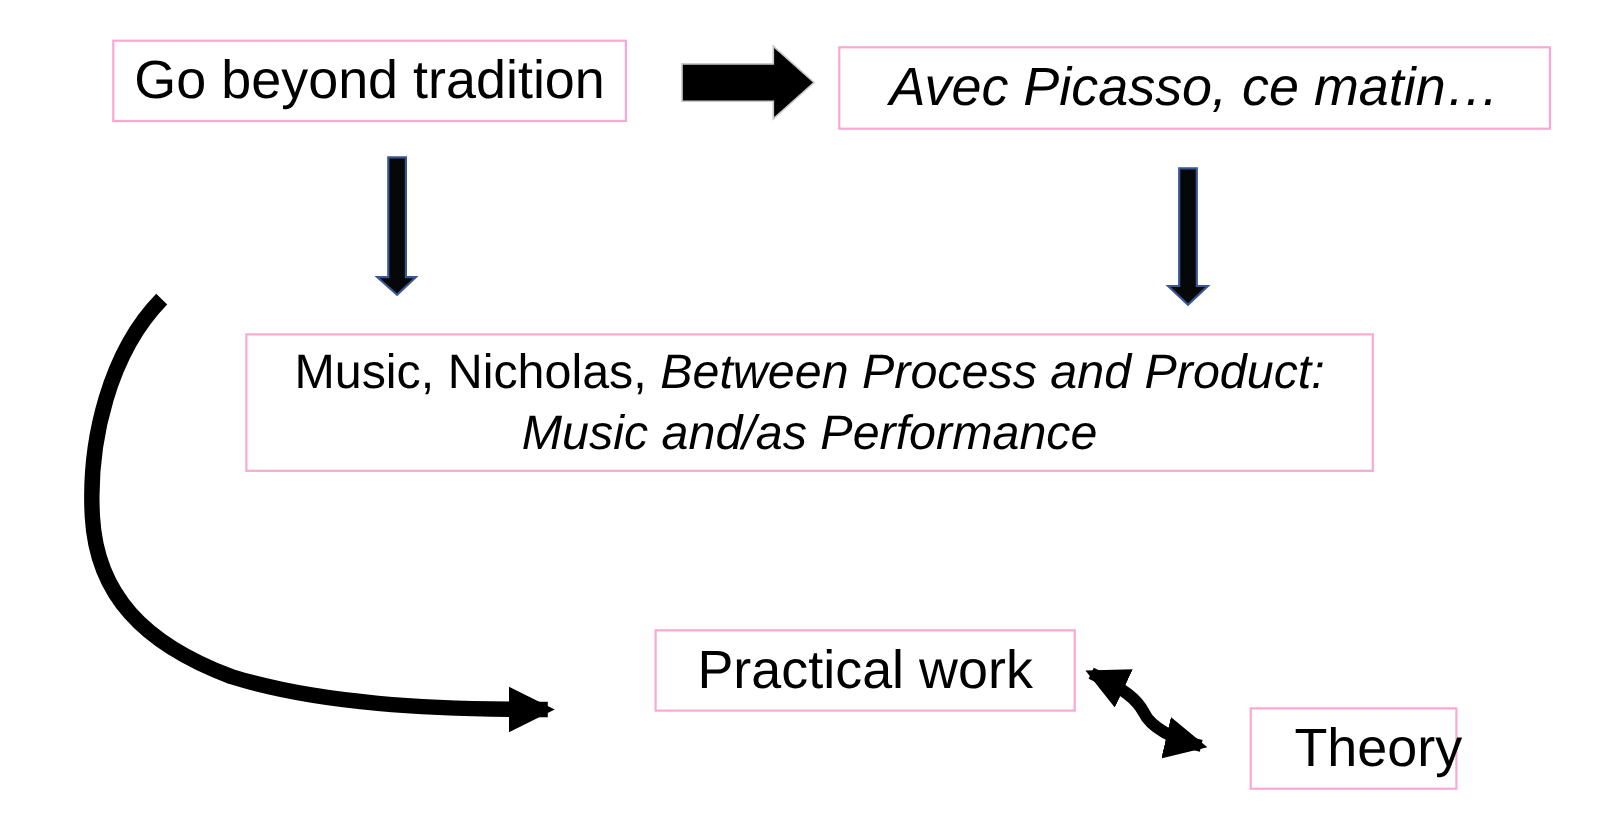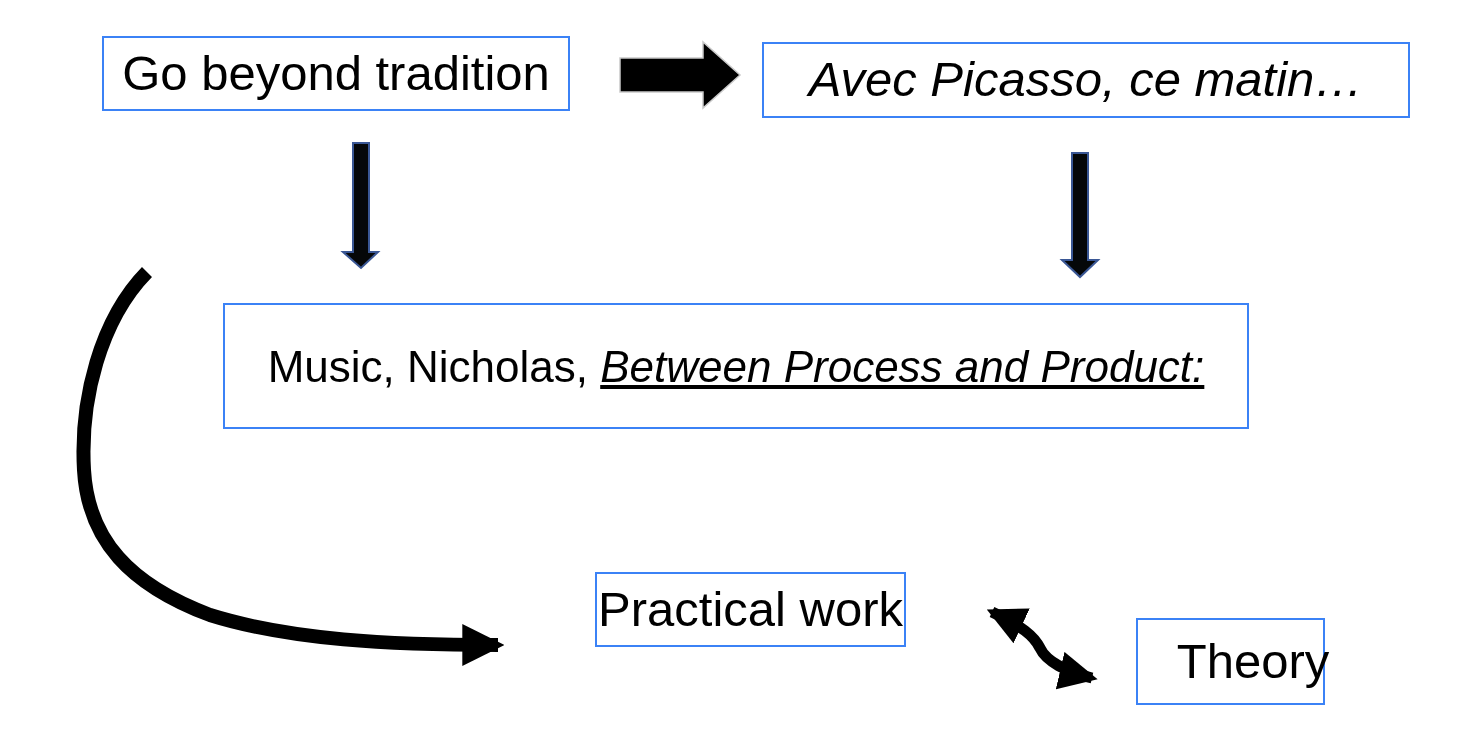--- a/index.html
+++ b/index.html
@@ -20,35 +20,35 @@
     left: 0; top: 0;
     width: 1470px;
     height: 751px;
     z-index: 1;
   }
   .node {
     position: absolute;
     z-index: 2;
     box-sizing: border-box;
     background: #ffffff;
-    border: 2px solid #3b82f6;
+    border: 2px solid #f9a8d4;
     color: #000000;
     display: flex;
     align-items: center;
     justify-content: center;
     text-align: center;
     line-height: 1.25;
     white-space: nowrap;
   }
   .node-go-beyond      { left: 102px; top: 36px;  width: 468px;  height: 75px;  font-size: 49px; }
   .node-avec-picasso   { left: 723px; top: 42px;  width: 648px;  height: 76px;  font-size: 49px; font-style: italic; margin-left: 39px; }
   .node-reference      { left: 223px; top: 303px; width: 1026px; height: 126px; font-size: 44px; white-space: normal; }
-  .node-practical-work { left: 595px; top: 572px; width: 311px;  height: 75px;  font-size: 49px; }
-  .node-theory         { left: 1136px; top: 618px; width: 189px; height: 87px;  font-size: 49px; padding-left: 45px; }
-  .ref-italic { font-style: italic; text-decoration: underline; }
+  .node-practical-work { left: 595px; top: 572px; width: 383px;  height: 75px;  font-size: 49px; }
+  .node-theory         { left: 1136px; top: 643px; width: 189px; height: 75px;  font-size: 49px; padding-left: 45px; }
+  .ref-italic { font-style: italic; }
 
   
   .block-arrow   { fill: #000000; stroke: #c9c9c9; stroke-width: 1.5px; }
   .down-arrow    { fill: #050709; stroke: #3a5795; stroke-width: 2px; }
   .curve-shaft   { fill: none; stroke: #000000; stroke-width: 14px; stroke-linecap: butt; }
   .s-shaft       { fill: none; stroke: #000000; stroke-width: 11px; stroke-linecap: butt; }
   .arrowhead-fill { fill: #000000; }
 </style>
 </head>
 <body>
@@ -78,21 +78,21 @@
 
   <div class="node node-go-beyond">
     <span>Go beyond tradition</span>
   </div>
 
   <div class="node node-avec-picasso">
     <span>Avec Picasso, ce matin…</span>
   </div>
 
   <div class="node node-reference">
-    <span><span>Music, Nicholas, </span><span class="ref-italic">Between Process and Product:</span><br></span>
+    <span><span>Music, Nicholas, </span><span class="ref-italic">Between Process and Product:</span><br><span class="ref-italic">Music and/as Performance</span></span>
   </div>
 
   <div class="node node-practical-work">
     <span>Practical work</span>
   </div>
 
   <div class="node node-theory">
     <span>Theory</span>
   </div>
 

